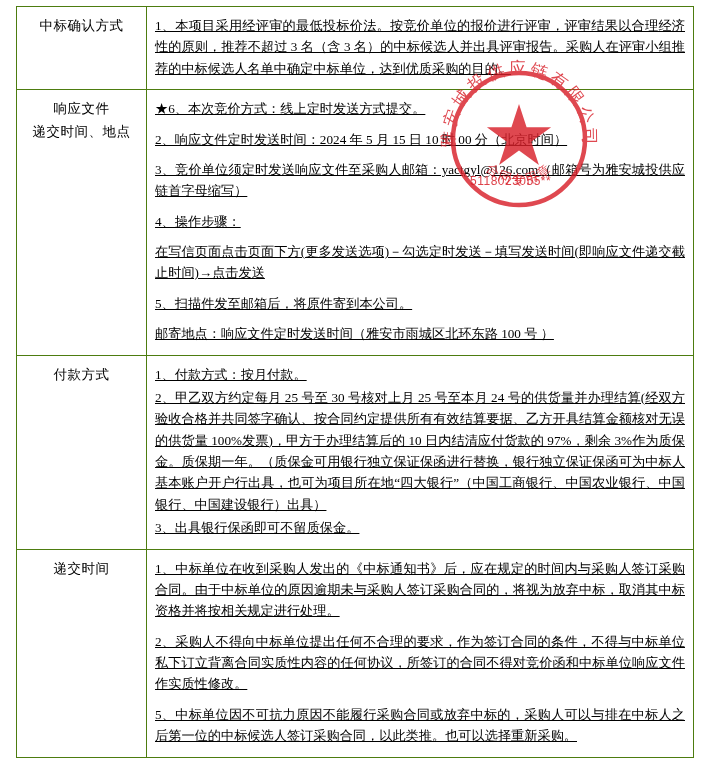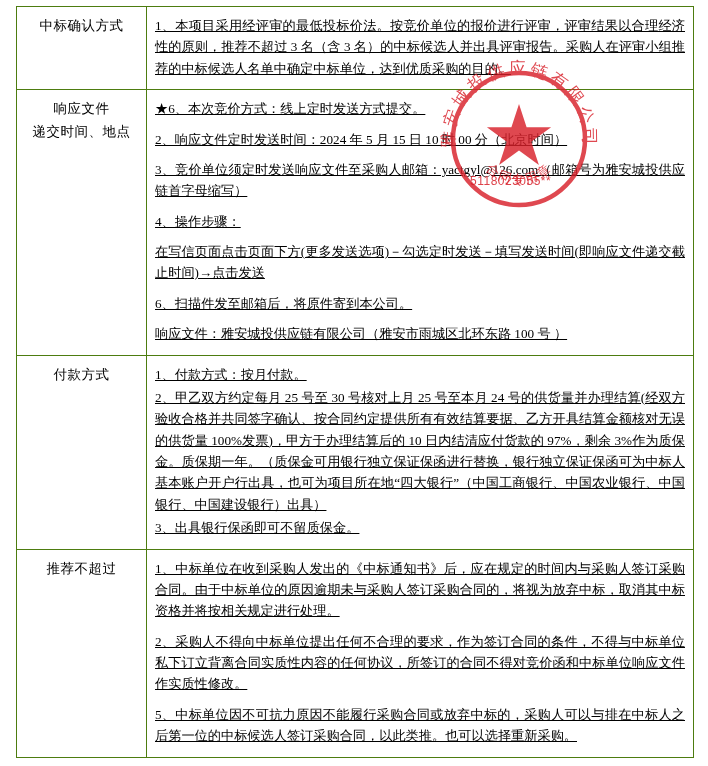--- a/index.html
+++ b/index.html
@@ -113,40 +113,40 @@
         <td class="label-cell label-2line">
           <div>响应文件</div>
           <div>递交时间、地点</div>
         </td>
         <td class="content-cell">
           <p class="p spaced">★6、本次竞价方式：线上定时发送方式提交。</p>
           <p class="p spaced">2、响应文件定时发送时间：2024 年 5 月 15 日 10 时 00 分（北京时间）</p>
           <p class="p spaced">3、竞价单位须定时发送响应文件至采购人邮箱：yactgyl@126.com（邮箱号为雅安城投供应链首字母缩写）</p>
           <p class="p spaced">4、操作步骤：</p>
           <p class="p spaced">在写信页面点击页面下方(更多发送选项)－勾选定时发送－填写发送时间(即响应文件递交截止时间)→点击发送</p>
-          <p class="p spaced">6、扫描件发至邮箱后，将原件寄到本公司。</p>
-          <p class="p">响应文件：雅安城投供应链有限公司（雅安市雨城区北环东路 100 号 ）</p>
+          <p class="p spaced">5、扫描件发至邮箱后，将原件寄到本公司。</p>
+          <p class="p">邮寄地点：响应文件定时发送时间（雅安市雨城区北环东路 100 号 ）</p>
         </td>
       </tr>
 
       <tr>
         <td class="label-cell">
           <div>付款方式</div>
         </td>
         <td class="content-cell">
           <p class="p">1、付款方式：按月付款。</p>
           <p class="p">2、甲乙双方约定每月 25 号至 30 号核对上月 25 号至本月 24 号的供货量并办理结算(经双方验收合格并共同签字确认、按合同约定提供所有有效结算要据、乙方开具结算金额核对无误的供货量 100%发票)，甲方于办理结算后的 10 日内结清应付货款的 97%，剩余 3%作为质保金。质保期一年。（质保金可用银行独立保证保函进行替换，银行独立保证保函可为中标人基本账户开户行出具，也可为项目所在地“四大银行”（中国工商银行、中国农业银行、中国银行、中国建设银行）出具）</p>
           <p class="p">3、出具银行保函即可不留质保金。</p>
         </td>
       </tr>
 
 
       <tr>
         <td class="label-cell">
-          <div>推荐不超过</div>
+          <div>递交时间</div>
         </td>
         <td class="content-cell">
           <p class="p spaced">1、中标单位在收到采购人发出的《中标通知书》后，应在规定的时间内与采购人签订采购合同。由于中标单位的原因逾期未与采购人签订采购合同的，将视为放弃中标，取消其中标资格并将按相关规定进行处理。</p>
           <p class="p spaced">2、采购人不得向中标单位提出任何不合理的要求，作为签订合同的条件，不得与中标单位私下订立背离合同实质性内容的任何协议，所签订的合同不得对竞价函和中标单位响应文件作实质性修改。</p>
           <p class="p">5、中标单位因不可抗力原因不能履行采购合同或放弃中标的，采购人可以与排在中标人之后第一位的中标候选人签订采购合同，以此类推。也可以选择重新采购。</p>
         </td>
       </tr>
     </tbody>
   </table>
 

